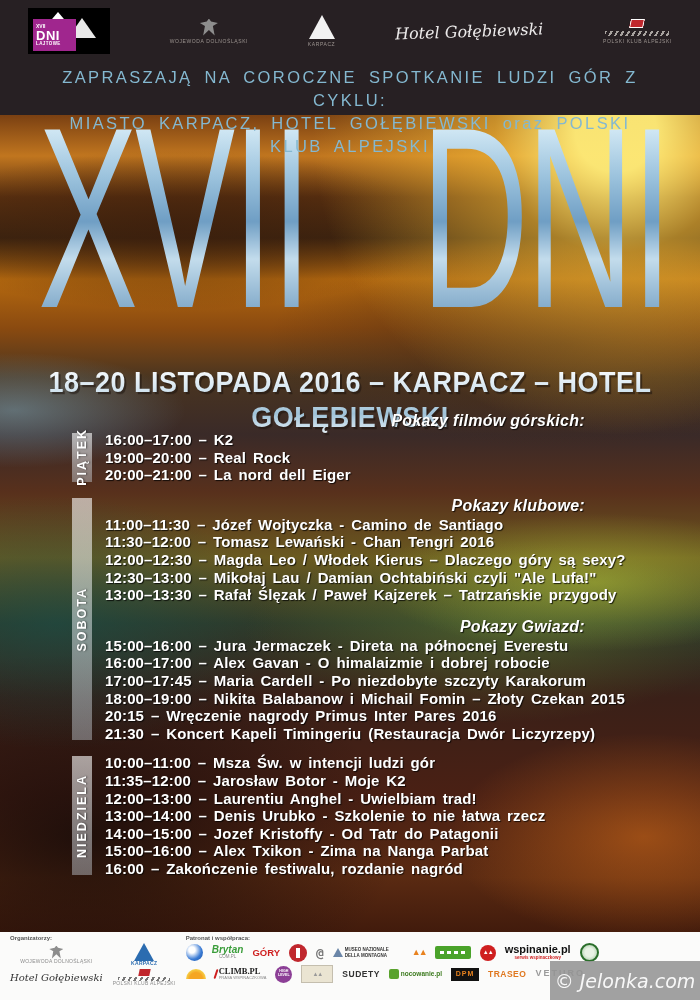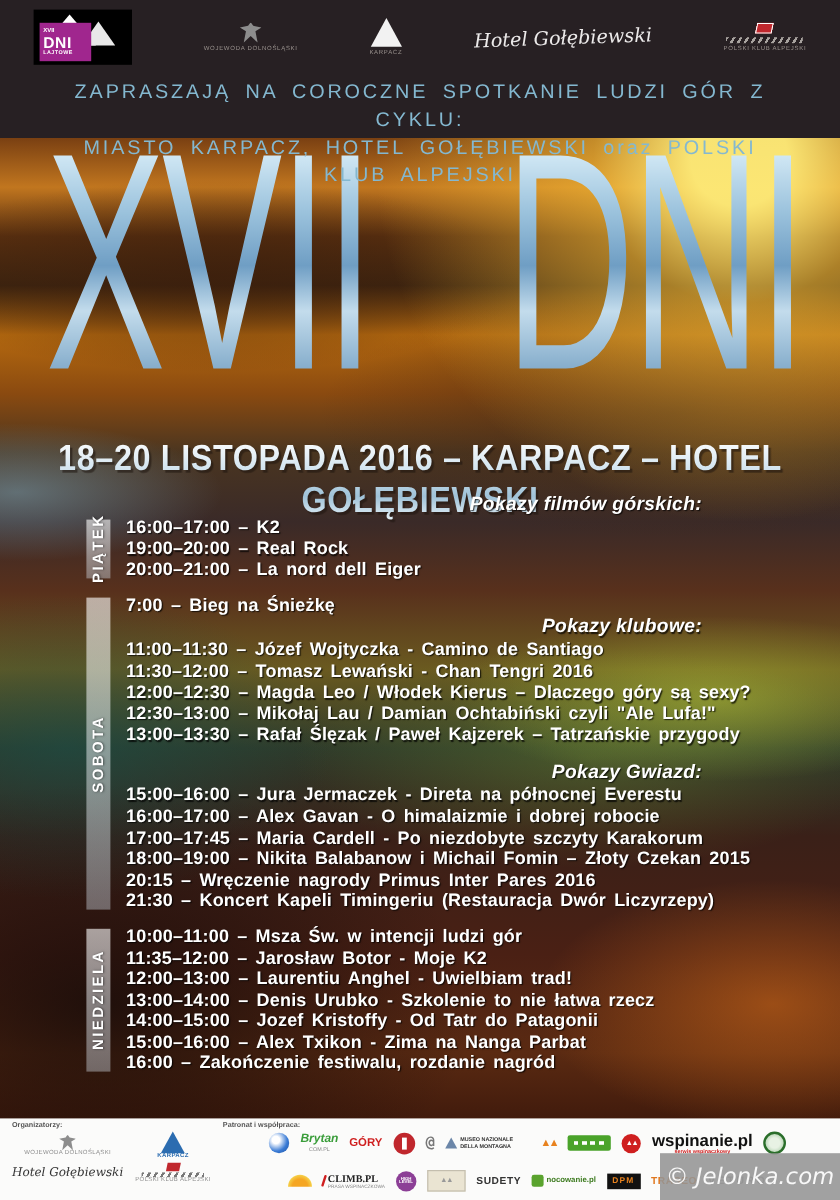--- a/index.html
+++ b/index.html
@@ -86,21 +86,21 @@
     color:#fff;line-height:20px;text-shadow:1px 1px 1px rgba(0,0,0,.75);letter-spacing:.3px;}
   .sec-header.gap{margin-top:13px;}
   .line{font-size:15px;font-weight:700;color:#fff;line-height:17.6px;white-space:nowrap;
     letter-spacing:.15px;word-spacing:2.5px;text-shadow:1px 1px 1px rgba(0,0,0,.75);}
 
   
   .footer{position:absolute;left:0;right:0;bottom:0;height:65px;background:#fbfbfa;z-index:4;
     display:flex;padding:3px 6px 0 10px;gap:10px;}
   .grp-label{font-size:6px;font-weight:700;color:#555;margin-bottom:2px;}
   .org-grid{display:grid;grid-template-columns:auto auto;gap:3px 10px;align-items:center;justify-items:center;}
-  .pat-rows{display:flex;flex-direction:column;gap:13px;align-items:center;}
+  .pat-rows{display:flex;flex-direction:column;gap:3px;}
   .chip-row{display:flex;align-items:center;gap:9px;}
   .chip{display:flex;flex-direction:column;align-items:center;justify-content:center;line-height:1.05;}
   .chip .lbl{font-size:5px;color:#8c8c8c;letter-spacing:.3px;white-space:nowrap;}
 
   .k-eagle .ico{width:14px;height:13px;background:#8d8d8d;
     clip-path:polygon(50% 0,62% 18%,100% 26%,72% 44%,82% 100%,50% 68%,18% 100%,28% 44%,0 26%,38% 18%);}
   .k-triangle .ico{width:0;height:0;border-left:10px solid transparent;border-right:10px solid transparent;
     border-bottom:18px solid #2b6cb0;}
   .k-triangle .lbl{color:#2b6cb0;font-weight:700;}
   .k-script .txt{font-family:"DejaVu Serif",serif;font-style:italic;font-size:10px;color:#333;}
@@ -118,21 +118,21 @@
   .k-museo{flex-direction:row;gap:2px;}
   .k-museo .mtn{width:0;height:0;border-left:5px solid transparent;border-right:5px solid transparent;
     border-bottom:9px solid #6b86a8;}
   .k-museo .txt{width:58px;font-size:4.5px;color:#333;font-weight:700;line-height:1.2;}
   .k-orangemtn .ico{font-size:9px;color:#e8821e;letter-spacing:-2px;}
   .k-greenbox .ico{width:36px;height:13px;background:#4aa32a;border-radius:2px;position:relative;}
   .k-greenbox .ico::after{content:"";position:absolute;left:5px;top:5px;right:5px;height:3px;
     background:repeating-linear-gradient(90deg,#fff 0 4px,transparent 4px 7px);}
   .k-redpeaks .ico{width:16px;height:16px;border-radius:50%;background:#cf1f1f;color:#fff;font-size:6px;
     display:flex;align-items:center;justify-content:center;letter-spacing:-1px;}
-  .k-wspinanie .txt{font-size:14px;font-weight:700;color:#111;}
+  .k-wspinanie .txt{font-size:11px;font-weight:700;color:#111;}
   .k-wspinanie .sub{font-size:4.5px;color:#cf1f1f;font-weight:700;}
   .k-greenround .ico{width:15px;height:15px;border-radius:50%;border:2px solid #2a6e2a;
     background:radial-gradient(circle,#e8f2e4 40%,#9cc49a);}
   .k-sunrise .ico{width:20px;height:10px;border-radius:10px 10px 0 0;
     background:radial-gradient(circle at 50% 100%,#f5a623 0 45%,#f6d048 70%,#f9ecc0);}
   .k-climb{flex-direction:row;gap:2px;}
   .k-climb .man{width:2px;height:10px;background:#cf1f1f;transform:rotate(18deg);border-radius:1px;}
   .k-climb .txt{font-family:"Liberation Serif",serif;font-size:8.5px;font-weight:700;color:#222;}
   .k-climb .sub{font-size:4px;color:#888;}
   .k-highlevel .ico{width:17px;height:17px;border-radius:50%;background:#8c3f96;color:#fff;font-size:3.6px;
@@ -211,21 +211,20 @@
             <div class="line">16:00–17:00 – K2</div>
             <div class="line">19:00–20:00 – Real Rock</div>
             <div class="line">20:00–21:00 – La nord dell Eiger</div>
           </div>
         </section>
         <section class="day day-sobota">
           <div class="day-bar">
             <span>SOBOTA</span>
           </div>
           <div class="day-content">
-            <div class="line">7:00 – Bieg na Śnieżkę</div>
             <div class="sec-header">Pokazy klubowe:</div>
             <div class="line">11:00–11:30 – Józef Wojtyczka - Camino de Santiago</div>
             <div class="line">11:30–12:00 – Tomasz Lewański - Chan Tengri 2016</div>
             <div class="line">12:00–12:30 – Magda Leo / Włodek Kierus – Dlaczego góry są sexy?</div>
             <div class="line">12:30–13:00 – Mikołaj Lau / Damian Ochtabiński czyli "Ale Lufa!"</div>
             <div class="line">13:00–13:30 – Rafał Ślęzak / Paweł Kajzerek – Tatrzańskie przygody</div>
             <div class="sec-header gap">Pokazy Gwiazd:</div>
             <div class="line">15:00–16:00 – Jura Jermaczek - Direta na północnej Everestu</div>
             <div class="line">16:00–17:00 – Alex Gavan - O himalaizmie i dobrej robocie</div>
             <div class="line">17:00–17:45 – Maria Cardell - Po niezdobyte szczyty Karakorum</div>

